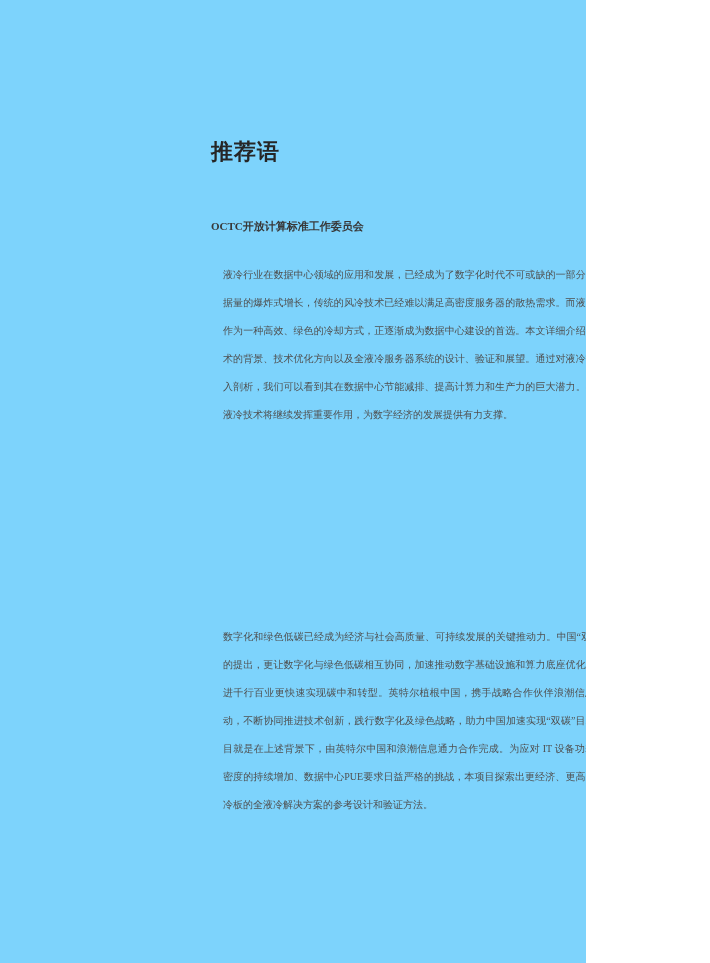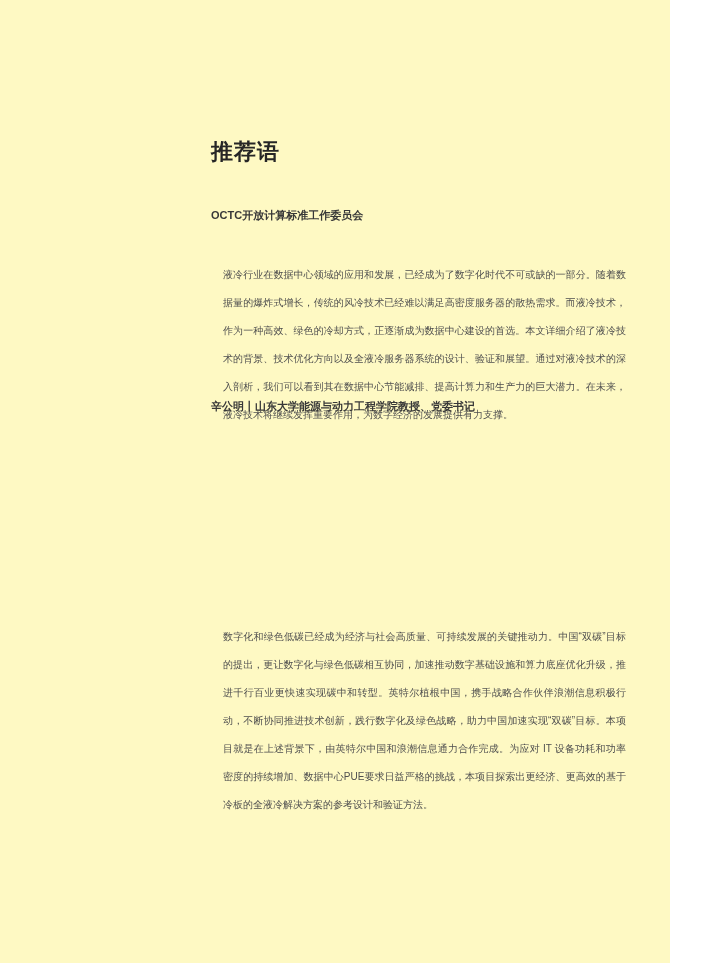--- a/index.html
+++ b/index.html
@@ -2,25 +2,25 @@
 <html><head>
 <meta charset="utf-8">
 <style>
   html, body {
     margin: 0;
     padding: 0;
     background: #ffffff;
   }
   .page {
     position: relative;
-    width: 670px;
+    width: 586px;
     height: 963px;
-    background: #fef9c3;
+    background: #7dd3fc;
     overflow: hidden;
-    font-family: Liberation Sans, sans-serif;
+    font-family: Liberation Serif, serif;
   }
   .doc-title {
     position: absolute;
     left: 211px;
     top: 138px;
     margin: 0;
     font-size: 22px;
     line-height: 28px;
     font-weight: 700;
     letter-spacing: 1px;
@@ -42,34 +42,33 @@
     width: 403px;
     margin: 12px;
     font-size: 10px;
     line-height: 28px;
     font-weight: 400;
     color: #4f4f4f;
     text-align: justify;
     text-justify: inter-ideograph;
     word-break: break-all;
   }
-  .h-1 { top: 208px; }
+  .h-1 { top: 219px; }
   .p-1 { top: 249px; }
   .h-2 { top: 399px; }
   .p-2 { top: 426px; }
   .h-3 { top: 569px; }
   .p-3 { top: 611px; }
 </style>
 </head>
 <body>
 
 <div class="page">
 
   <h1 class="doc-title">推荐语</h1>
 
   <h2 class="sec-heading h-1">OCTC开放计算标准工作委员会</h2>
   <p class="sec-body p-1">液冷行业在数据中心领域的应用和发展，已经成为了数字化时代不可或缺的一部分。随着数据量的爆炸式增长，传统的风冷技术已经难以满足高密度服务器的散热需求。而液冷技术，作为一种高效、绿色的冷却方式，正逐渐成为数据中心建设的首选。本文详细介绍了液冷技术的背景、技术优化方向以及全液冷服务器系统的设计、验证和展望。通过对液冷技术的深入剖析，我们可以看到其在数据中心节能减排、提高计算力和生产力的巨大潜力。在未来，液冷技术将继续发挥重要作用，为数字经济的发展提供有力支撑。</p>
 
-  <h2 class="sec-heading h-2">辛公明丨山东大学能源与动力工程学院教授、党委书记</h2>
 
   <p class="sec-body p-3">数字化和绿色低碳已经成为经济与社会高质量、可持续发展的关键推动力。中国“双碳”目标的提出，更让数字化与绿色低碳相互协同，加速推动数字基础设施和算力底座优化升级，推进千行百业更快速实现碳中和转型。英特尔植根中国，携手战略合作伙伴浪潮信息积极行动，不断协同推进技术创新，践行数字化及绿色战略，助力中国加速实现“双碳”目标。本项目就是在上述背景下，由英特尔中国和浪潮信息通力合作完成。为应对 IT 设备功耗和功率密度的持续增加、数据中心PUE要求日益严格的挑战，本项目探索出更经济、更高效的基于冷板的全液冷解决方案的参考设计和验证方法。</p>
 
 </div>
 
 </body></html>

